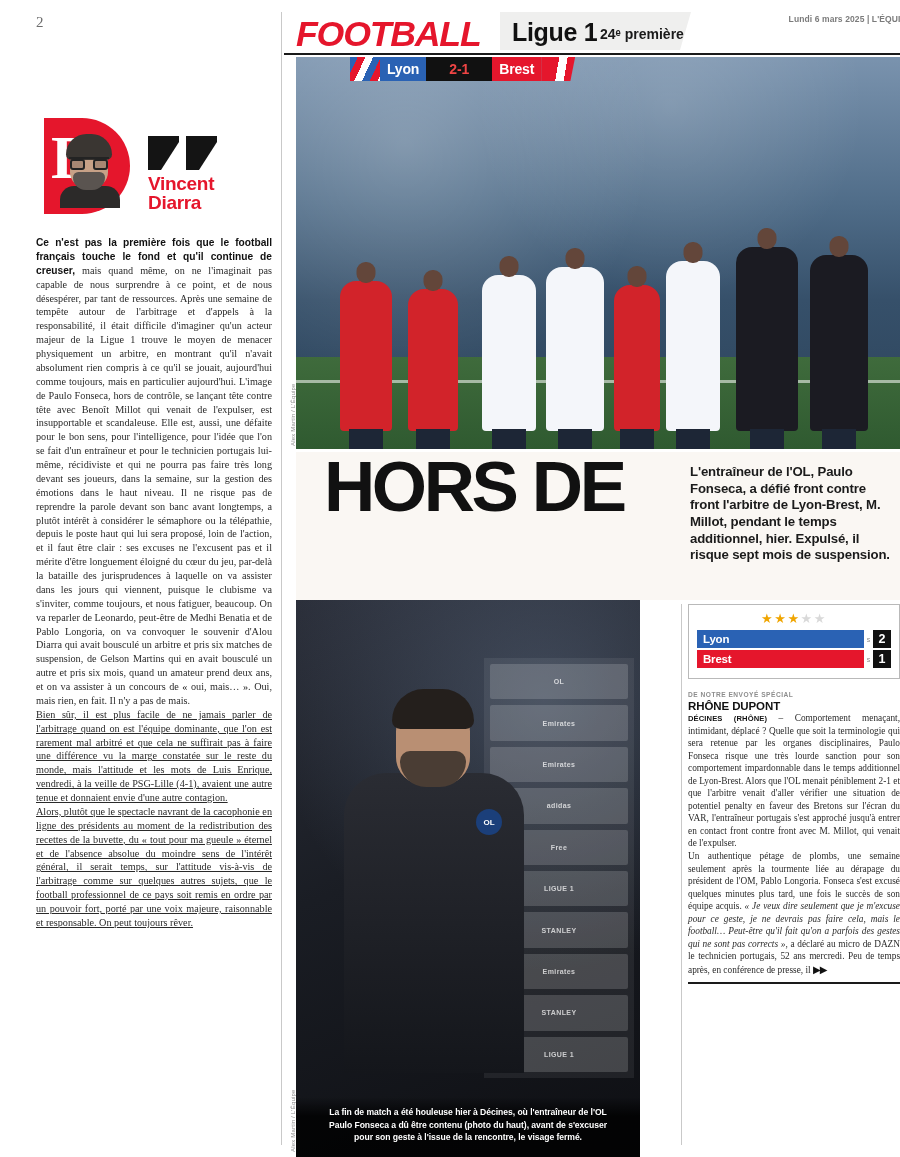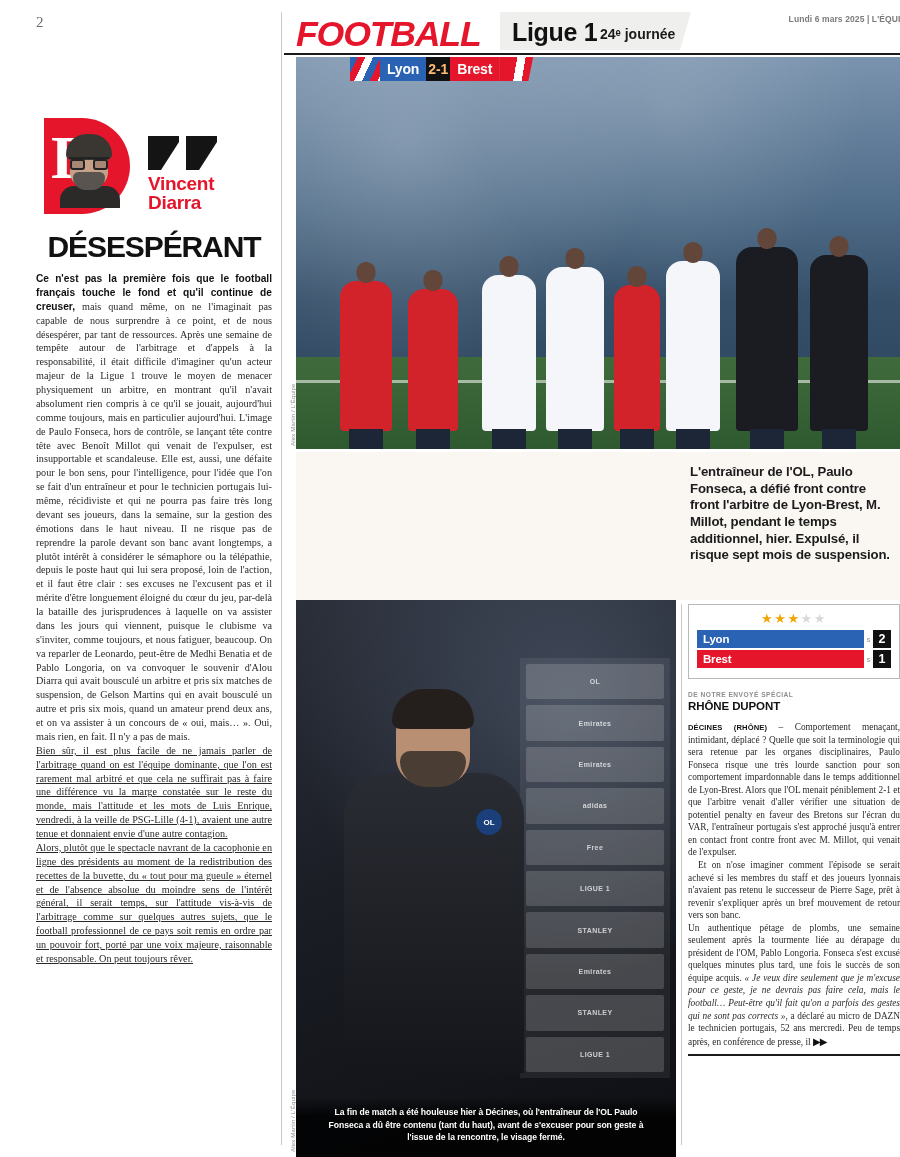--- a/index.html
+++ b/index.html
@@ -313,23 +313,23 @@
     padding: 0 7px;
     font-size: 14px;
     font-weight: bold;
     color: #ffffff;
     letter-spacing: -0.2px;
   }
   .sb-team.home { background: #2a62b4; }
   .sb-team.away { background: #e5162c; }
   .sb-score {
     display: flex; align-items: center;
-    padding: 0 2px;
+    padding: 0 23px;
     background: #111;
-    color: #fdba74;
+    color: #ef4444;
     font-size: 14px;
     font-weight: bold;
   }
   .sb-tail {
     width: 34px;
     background: linear-gradient(100deg, #e5162c 0 48%, #ffffff 48% 70%, #e5162c 70% 100%);
     clip-path: polygon(0 0, 100% 0, 86% 100%, 0 100%);
   }
 
   
@@ -357,21 +357,21 @@
     font-weight: bold;
     line-height: 1.26;
     color: #1b1b1b;
     letter-spacing: -0.15px;
   }
 
   
   .photo-bottom {
     position: absolute;
     left: 296px; top: 600px;
-    width: 380px; height: 557px;
+    width: 344px; height: 557px;
     overflow: hidden;
     background: #0f172a;
   }
   .pb-bg {
     position: absolute; inset: 0;
     background:
       radial-gradient(circle at 72% 18%, rgba(120,140,170,0.35), transparent 52%),
       linear-gradient(160deg, #2b2f3a 0%, #1a1d24 45%, #0e0f13 100%);
   }
   .pb-board {
@@ -509,21 +509,20 @@
     letter-spacing: 0.5px;
   }
   .byline-name {
     margin-top: 2px;
     font-size: 11.5px;
     font-weight: bold;
     color: #111;
     letter-spacing: -0.1px;
   }
   .rc-body {
-    margin-top: 9px;
     font-family: "Liberation Serif", serif;
     font-size: 9.3px;
     line-height: 1.35;
     color: #2a2a2a;
     text-align: justify;
     hyphens: auto;
   }
   .rc-body .dateline {
     font-family: "Liberation Sans", sans-serif;
     font-size: 7.6px;
@@ -560,21 +559,21 @@
 <body>
 
 <div id="page">
 
   <div class="page-number">2</div>
 
   <div class="masthead">
     <div class="masthead-tag"></div>
     <div class="masthead-football">FOOTBALL</div>
     <div class="masthead-ligue">Ligue 1</div>
-    <div class="masthead-journee">24ᵉ journée</div>
+    <div class="masthead-journee">24ᵉ première</div>
     <div class="masthead-date">Lundi 6 mars 2025 | L'ÉQUIPE</div>
   </div>
 
   <div class="rule-v" style="left:281px; top:12px; height:1133px;"></div>
   <div class="rule-h" style="left:284px; top:53px; width:616px; height:2px;"></div>
   <div class="rule-v" style="left:681px; top:604px; height:541px;"></div>
 
   <div class="opinion">
 
     <div class="opinion-head">
@@ -596,21 +595,20 @@
       </div>
 
       <div class="quote-marks">
         <div class="qm a"></div>
         <div class="qm b"></div>
       </div>
 
       <div class="author-name">Vincent Diarra</div>
     </div>
 
-    <div class="opinion-title">DÉSESPÉRANT</div>
 
     <div class="opinion-body">
       <p><span class="lead">Ce n'est pas la première fois que le football français touche le fond et qu'il continue de creuser,</span><span> mais quand même, on ne l'imaginait pas capable de nous surprendre à ce point, et de nous désespérer, par tant de ressources. Après une semaine de tempête autour de l'arbitrage et d'appels à la responsabilité, il était difficile d'imaginer qu'un acteur majeur de la Ligue 1 trouve le moyen de menacer physiquement un arbitre, en montrant qu'il n'avait absolument rien compris à ce qu'il se jouait, aujourd'hui comme toujours, mais en particulier aujourd'hui. L'image de Paulo Fonseca, hors de contrôle, se lançant tête contre tête avec Benoît Millot qui venait de l'expulser, est insupportable et scandaleuse. Elle est, aussi, une défaite pour le bon sens, pour l'intelligence, pour l'idée que l'on se fait d'un entraîneur et pour le technicien portugais lui-même, récidiviste et qui ne pourra pas faire très long devant ses joueurs, dans la semaine, sur la gestion des émotions dans le haut niveau. Il ne risque pas de reprendre la parole devant son banc avant longtemps, a plutôt intérêt à considérer le sémaphore ou la télépathie, depuis le poste haut qui lui sera proposé, loin de l'action, et il faut être clair : ses excuses ne l'excusent pas et il mérite d'être longuement éloigné du cœur du jeu, par-delà la bataille des jurisprudences à laquelle on va assister dans les jours qui viennent, puisque le clubisme va s'inviter, comme toujours, et nous fatiguer, beaucoup. On va reparler de Leonardo, peut-être de Medhi Benatia et de Pablo Longoria, on va convoquer le souvenir d'Alou Diarra qui avait bousculé un arbitre et pris six matches de suspension, de Gelson Martins qui en avait bousculé un autre et pris six mois, quand un amateur prend deux ans, et on va assister à un concours de « oui, mais… ». Oui, mais rien, en fait. Il n'y a pas de mais.</span></p>
       <p>Bien sûr, il est plus facile de ne jamais parler de l'arbitrage quand on est l'équipe dominante, que l'on est rarement mal arbitré et que cela ne suffirait pas à faire une différence vu la marge constatée sur le reste du monde, mais l'attitude et les mots de Luis Enrique, vendredi, à la veille de PSG-Lille (4-1), avaient une autre tenue et donnaient envie d'une autre contagion.</p>
       <p>Alors, plutôt que le spectacle navrant de la cacophonie en ligne des présidents au moment de la redistribution des recettes de la buvette, du « tout pour ma gueule » éternel et de l'absence absolue du moindre sens de l'intérêt général, il serait temps, sur l'attitude vis-à-vis de l'arbitrage comme sur quelques autres sujets, que le football professionnel de ce pays soit remis en ordre par un pouvoir fort, porté par une voix majeure, raisonnable et responsable. On peut toujours rêver.</p>
     </div>
   </div>
 
   <div class="photo-top">
     <div class="pt-crowd"></div>
@@ -656,20 +654,21 @@
       <div class="sb-score">2-1</div>
       <div class="sb-team away">Brest</div>
       <div class="sb-tail"></div>
     </div>
   </div>
 
   <div class="credit-v" style="left:290px; top:446px;">Alex Martin / L'Équipe</div>
 
   <div class="headline-zone">
     <div class="headline">
+      <div>HORS DE</div>
     </div>
     <div class="chapeau">L'entraîneur de l'OL, Paulo Fonseca, a défié front contre front l'arbitre de Lyon-Brest, M. Millot, pendant le temps additionnel, hier. Expulsé, il risque sept mois de suspension.</div>
   </div>
 
   <div class="photo-bottom">
     <div class="pb-bg"></div>
 
     <div class="pb-board">
       <div class="pb-ad">OL</div>
       <div class="pb-ad">Emirates</div>
@@ -684,21 +683,21 @@
     </div>
 
     <div class="pb-subject">
       <div class="pb-coat"></div>
       <div class="pb-head"></div>
       <div class="pb-beard"></div>
       <div class="pb-hair"></div>
       <div class="pb-badge">OL</div>
     </div>
 
-    <div class="caption-bottom">La fin de match a été houleuse hier à Décines, où l'entraîneur de l'OL Paulo Fonseca a dû être contenu (tant du haut), avant de s'excuser pour son geste à l'issue de la rencontre, le visage fermé.</div>
+    <div class="caption-bottom">La fin de match a été houleuse hier à Décines, où l'entraîneur de l'OL Paulo Fonseca a dû être contenu (photo du haut), avant de s'excuser pour son geste à l'issue de la rencontre, le visage fermé.</div>
   </div>
 
   <div class="credit-v" style="left:290px; top:1152px;">Alex Martin / L'Équipe</div>
 
   <div class="right-col">
 
     <div class="match-box">
       <div class="stars">
         <span class="star-on">★</span><span class="star-on">★</span><span class="star-on">★</span><span class="star-off">★</span><span class="star-off">★</span>
       </div>
@@ -712,21 +711,20 @@
         <div class="mb-sep">s</div>
         <div class="mb-goals">1</div>
       </div>
     </div>
 
     <div class="byline-kicker">DE NOTRE ENVOYÉ SPÉCIAL</div>
     <div class="byline-name">RHÔNE DUPONT</div>
 
     <div class="rc-body">
       <p><span class="dateline">DÉCINES (RHÔNE)</span><span> – Comportement menaçant, intimidant, déplacé ? Quelle que soit la terminologie qui sera retenue par les organes disciplinaires, Paulo Fonseca risque une très lourde sanction pour son comportement impardonnable dans le temps additionnel de Lyon-Brest. Alors que l'OL menait péniblement 2-1 et que l'arbitre venait d'aller vérifier une situation de potentiel penalty en faveur des Bretons sur l'écran du VAR, l'entraîneur portugais s'est approché jusqu'à entrer en contact front contre front avec M. Millot, qui venait de l'expulser.</span></p>
-      <p class="indent">Et on n'ose imaginer comment l'épisode se serait achevé si les membres du staff et des joueurs lyonnais n'avaient pas retenu le successeur de Pierre Sage, prêt à revenir s'expliquer après un bref mouvement de retour vers son banc.</p>
 
 
       <p><span>Un authentique pétage de plombs, une semaine seulement après la tourmente liée au dérapage du président de l'OM, Pablo Longoria. Fonseca s'est excusé quelques minutes plus tard, une fois le succès de son équipe acquis. </span><span class="ital">« Je veux dire seulement que je m'excuse pour ce geste, je ne devrais pas faire cela, mais le football… Peut-être qu'il fait qu'on a parfois des gestes qui ne sont pas corrects »</span><span>, a déclaré au micro de DAZN le technicien portugais, 52 ans mercredi. Peu de temps après, en conférence de presse, il </span><span class="jump">▶▶</span></p>
     </div>
 
     <div class="rc-endrule"></div>
   </div>
 
 </div>
 

